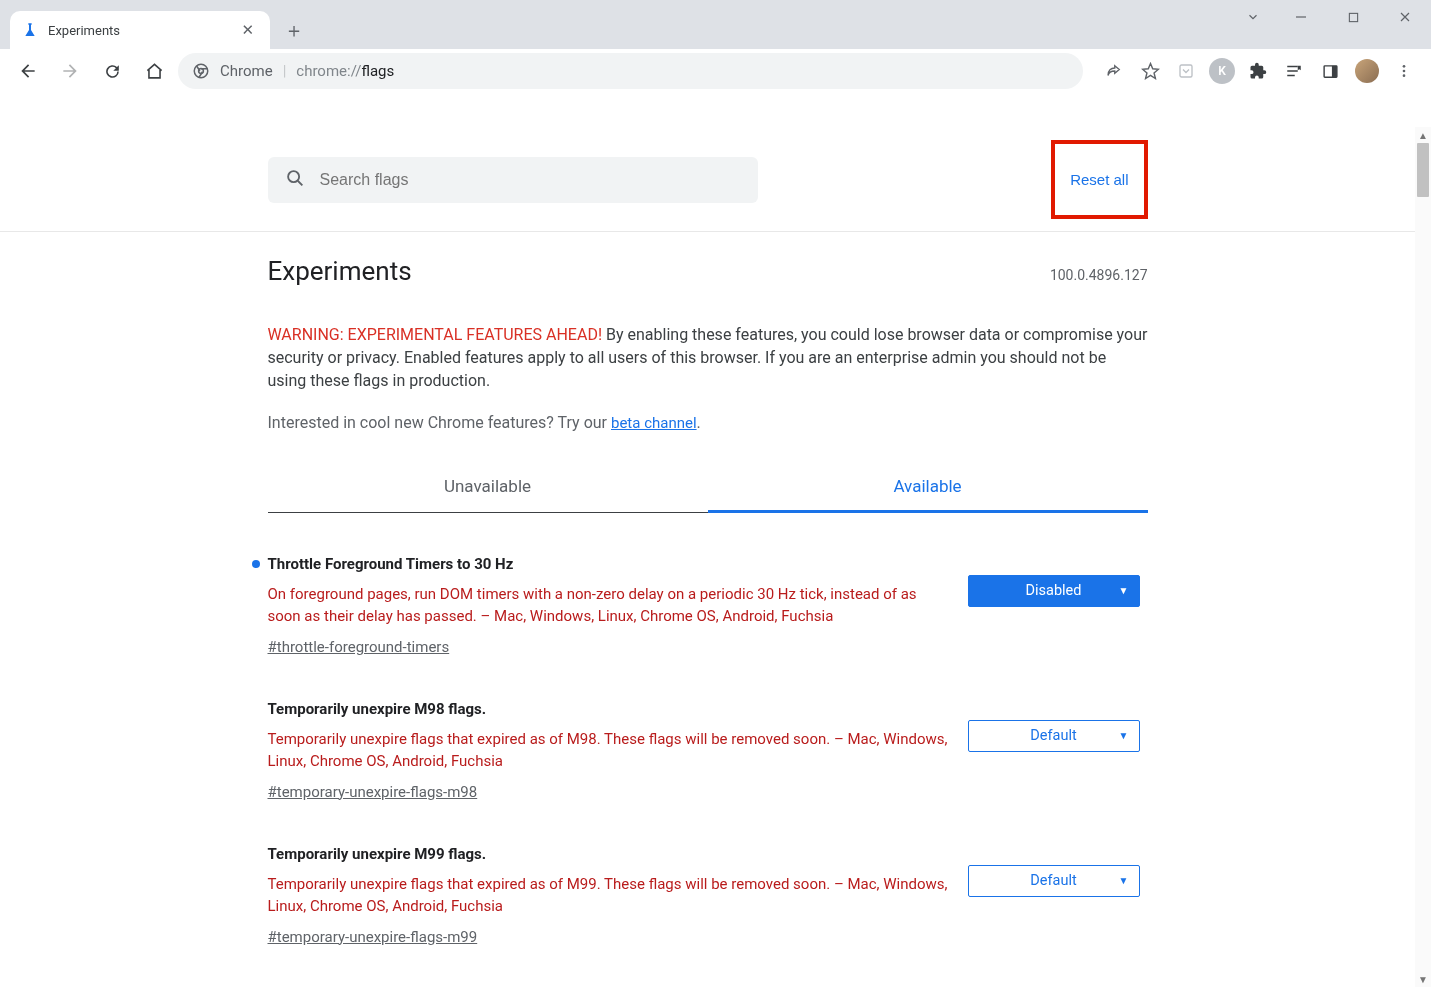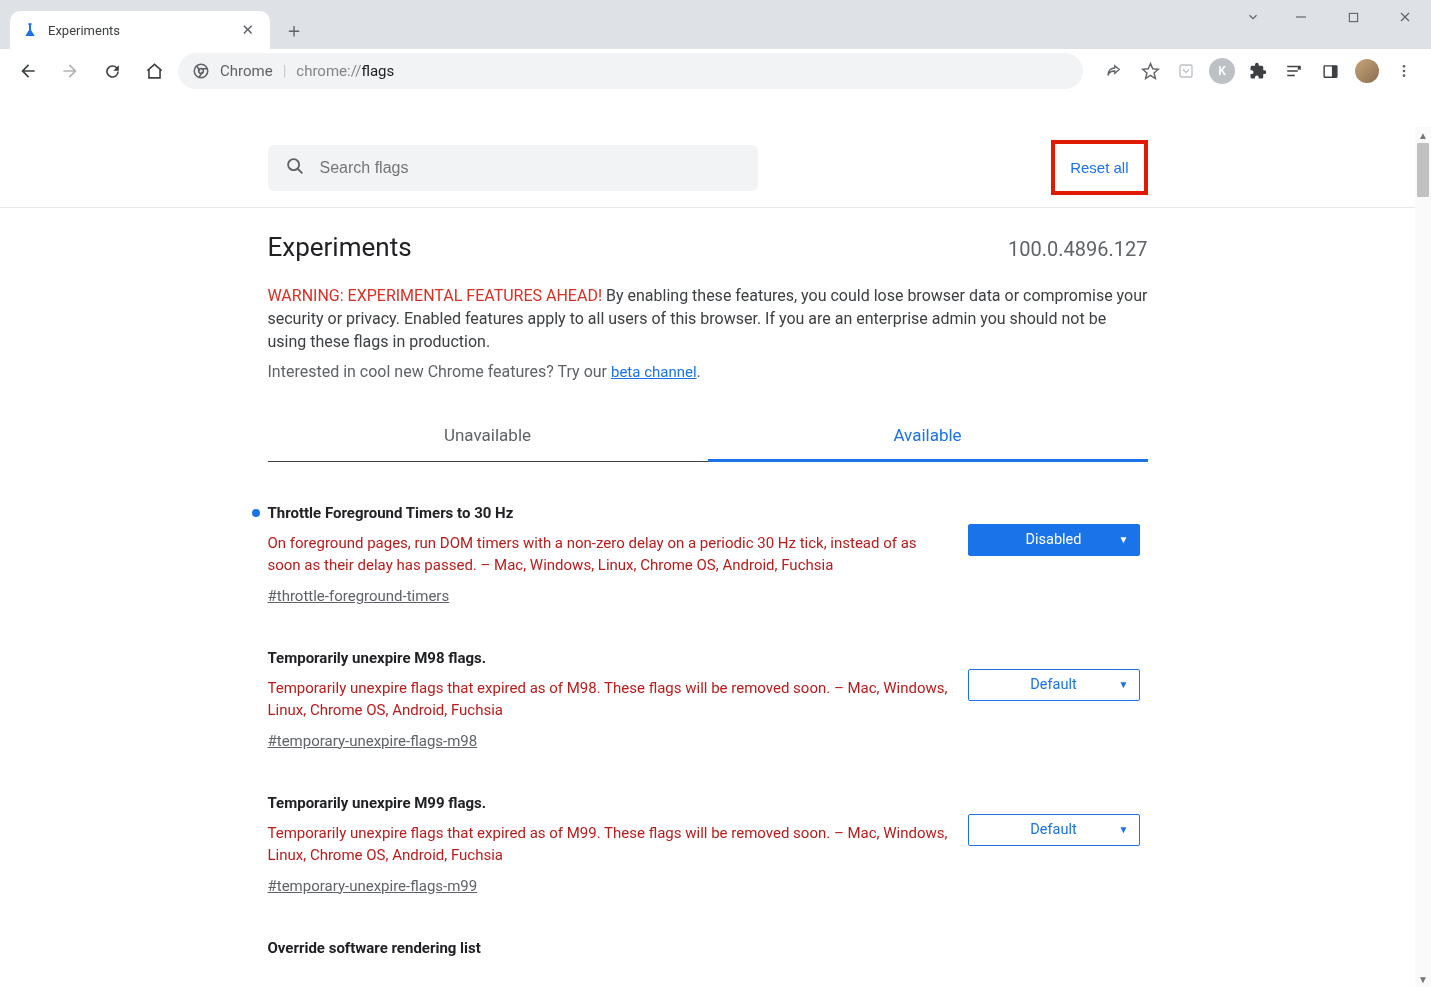--- a/index.html
+++ b/index.html
@@ -127,35 +127,35 @@
   color:#5f6368;
 }
 .search-box input {
   border:none; background:transparent; outline:none;
   font-size: 16px; color:#a21caf; flex:1;
 }
 .search-box input::placeholder { color:#757575; }
 .reset-wrap { margin-left:auto; display:flex; align-items:center; }
 .reset-btn {
   color:#1a73e8; font-size:15px; font-weight:500;
-  padding: 14px 14px;
+  padding: 26px 14px;
   background:#fff;
   border:none;
   cursor:pointer;
 }
 .red-box { border: 4px solid #e11900; padding: 1px; }
 
 .page-head { display:flex; align-items:baseline; justify-content:space-between; padding-top: 24px; }
 h1.page-title { font-size: 26px; font-weight: 400; color:#202124; }
-.version { color:#5f6368; font-size: 20px; }
-
-.warning-block { margin-top: 22px; font-size: 16px; line-height: 1.45; color:#3c4043; }
+.version { color:#5f6368; font-size: 14px; }
+
+.warning-block { margin-top: 37px; font-size: 16px; line-height: 1.45; color:#3c4043; }
 .warning-red { color:#d93025; }
 
-.beta-block { margin-top: 8px; font-size:16px; color:#5f6368; }
+.beta-block { margin-top: 20px; font-size:16px; color:#5f6368; }
 .beta-link { color:#1a73e8; text-decoration: underline; font-size:15px;}
 
 .tabs {
   display:flex; margin-top: 30px;
 }
 .flag-tab {
   flex:1; text-align:center;
   padding: 14px 0;
   font-size: 17px;
   color:#5f6368;

